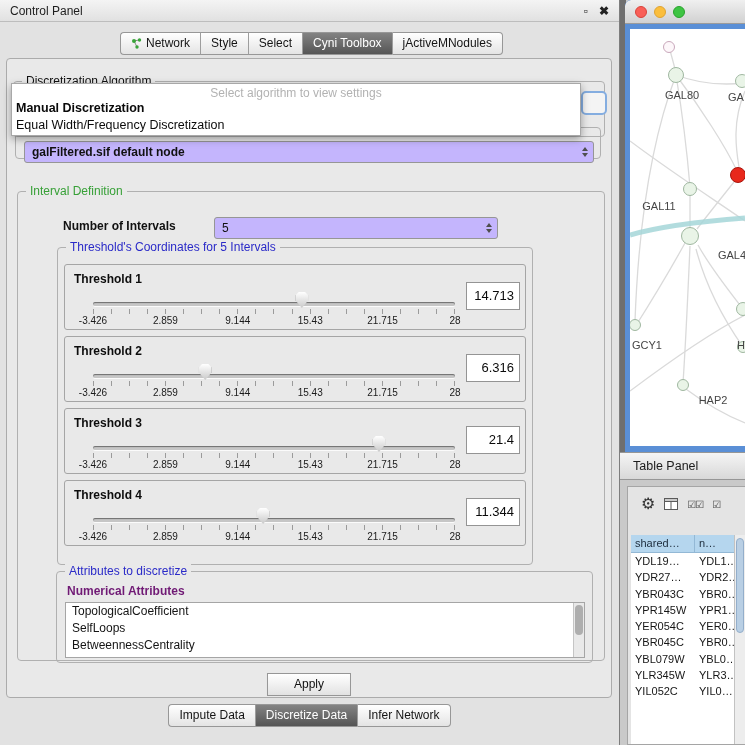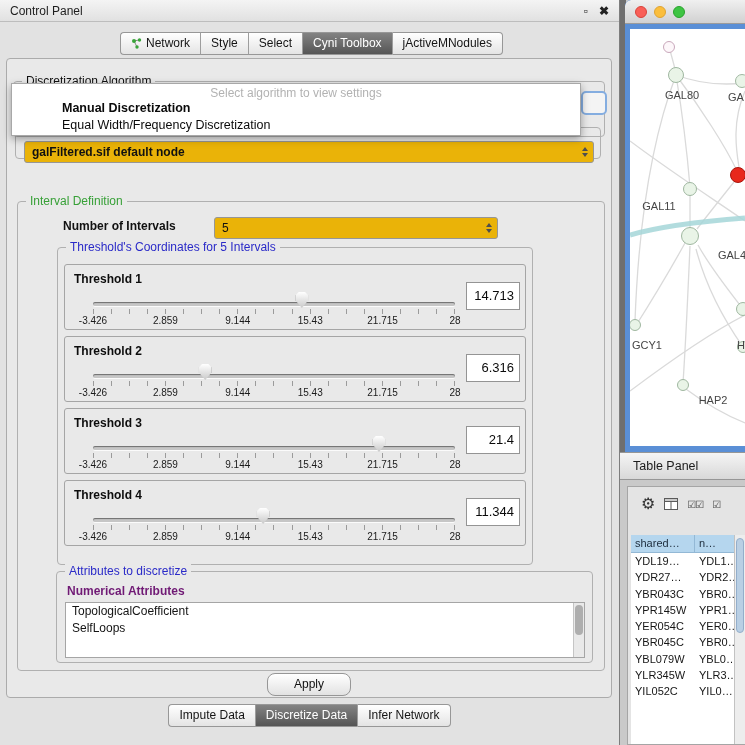--- a/index.html
+++ b/index.html
@@ -35,37 +35,37 @@
   .group-title.blue  { color:#2a2ac8; }
 
   
   .g-alg { left:6px; top:22px; width:592px; height:56px; }
   .combo-ring { position:absolute; left:574px; top:32px; width:26px; height:24px;
                 border:2px solid #84ade0; border-radius:5px; background:#f4f4f4; z-index:5; }
   .dropdown { position:absolute; left:4px; top:24px; width:570px; height:53px; z-index:50;
               background:#ffffff; border:1px solid #a8a8a8;
               box-shadow:0 3px 8px rgba(0,0,0,.35); }
   .dd-placeholder { height:16px; text-align:center; font-size:12px; color:#b2b2b2; padding-top:2px; }
-  .dd-opt { font-size:12.5px; color:#0a0a0a; padding:1px 4px; height:17px;margin-left:46px; }
+  .dd-opt { font-size:12.5px; color:#0a0a0a; padding:1px 4px; height:17px; }
   .dd-opt.bold { font-weight:bold; }
 
   
   .g-tdata { left:8px; top:68px; width:586px; height:32px;font-weight:bold; }
-  .combo { position:absolute; background:#eab308; border:1px solid #969696; border-radius:3px;
+  .combo { position:absolute; background:#c4b5fd; border:1px solid #969696; border-radius:3px;
            font-size:12px; color:#111; line-height:20px; padding-left:7px; }
   .combo .stepper { position:absolute; right:5px; top:50%; transform:translateY(-50%);
                     display:flex; flex-direction:column; gap:2px; }
   .tri-up { width:0; height:0; border-left:3.5px solid transparent; border-right:3.5px solid transparent;
             border-bottom:4px solid #4e4e4e; }
   .tri-dn { width:0; height:0; border-left:3.5px solid transparent; border-right:3.5px solid transparent;
             border-top:4px solid #4e4e4e; }
   .tdata-combo { left:8px; top:13px; width:570px; height:22px; }
 
   
-  .g-interval { left:10px; top:142px; width:588px; height:470px; }
+  .g-interval { left:10px; top:132px; width:588px; height:470px; }
   .noi-label { position:absolute; left:56px; top:160px; font-size:12px; font-weight:bold; color:#111; }
   .noi-combo { left:207px; top:158px; width:284px; height:22px; }
 
   .g-thresholds { left:50px; top:188px; width:476px; height:318px; }
   .thr-list { position:absolute; left:0; top:12px; right:0; }
   .threshold-box { position:relative; height:66px; border:1px solid #a5a5a5; border-radius:3px;
                    margin:4px 6px 6px 6px; }
   .t-label { position:absolute; left:9px; top:7px; font-size:12px; font-weight:bold; color:#0d0d0d; }
   .t-slider { position:absolute; left:28px; top:0; width:362px; height:100%; }
   .t-track { position:absolute; left:0; width:362px; top:37px; height:4px; background:#c6c6c6;
@@ -87,21 +87,21 @@
   .attrs-label { position:absolute; left:10px; top:12px; font-size:12px; font-weight:bold; color:#701a75; }
   .attr-list { position:absolute; left:8px; top:30px; width:520px; height:56px; background:#fff;
                border:1px solid #a5a5a5; overflow:hidden; }
   .attr-item { font-size:12px; color:#141414; padding:1px 6px 2px; white-space:nowrap; }
   .al-scroll { position:absolute; right:0; top:0; width:11px; height:100%; background:#e9e9e9;
                border-left:1px solid #c5c5c5; }
   .al-thumb { position:absolute; left:1px; top:2px; width:8px; height:30px; background:#aeaeae;
               border-radius:4px; }
 
   .apply { position:absolute; left:50%; top:614px; transform:translateX(-50%);
-           background:linear-gradient(#ffffff,#e2e2e2); border:1px solid #969696; border-radius:8px;
+           background:linear-gradient(#ffffff,#e2e2e2); border:1px solid #969696; border-radius:0;
            font-size:12px; color:#111; padding:3px 26px 4px; font-family:"Liberation Sans",sans-serif; }
 
   .bottom-tabs { position:absolute; left:0; right:0; top:704px; display:flex; justify-content:center; }
 
   
   .right-bg { position:absolute; left:620px; top:0; width:125px; height:745px; background:#c9c9c9; }
   .right-dark { position:absolute; left:620px; top:0; width:6px; height:452px; background:#6f6f6f; }
 
   .net-window { position:absolute; left:625px; top:0; width:120px; height:452px;
                 background:#5a8fd6; border-top-left-radius:6px; overflow:hidden; }
@@ -297,20 +297,21 @@
 
     <div class="group g-attrs">
       <span class="group-title blue">Attributes to discretize</span>
       <div class="attrs-label">Numerical Attributes</div>
       <div class="attr-list">
         <div class="al-scroll">
           <div class="al-thumb"></div>
         </div>
       <div class="attr-item">TopologicalCoefficient</div>
           <div class="attr-item">SelfLoops</div>
+          <div class="attr-item">BetweennessCentrality</div>
         </div>
     </div>
 
     <button class="apply">Apply</button>
   </div>
 
   <div class="bottom-tabs">
     <div class="tab">
         <span>Impute Data</span>
       </div>

